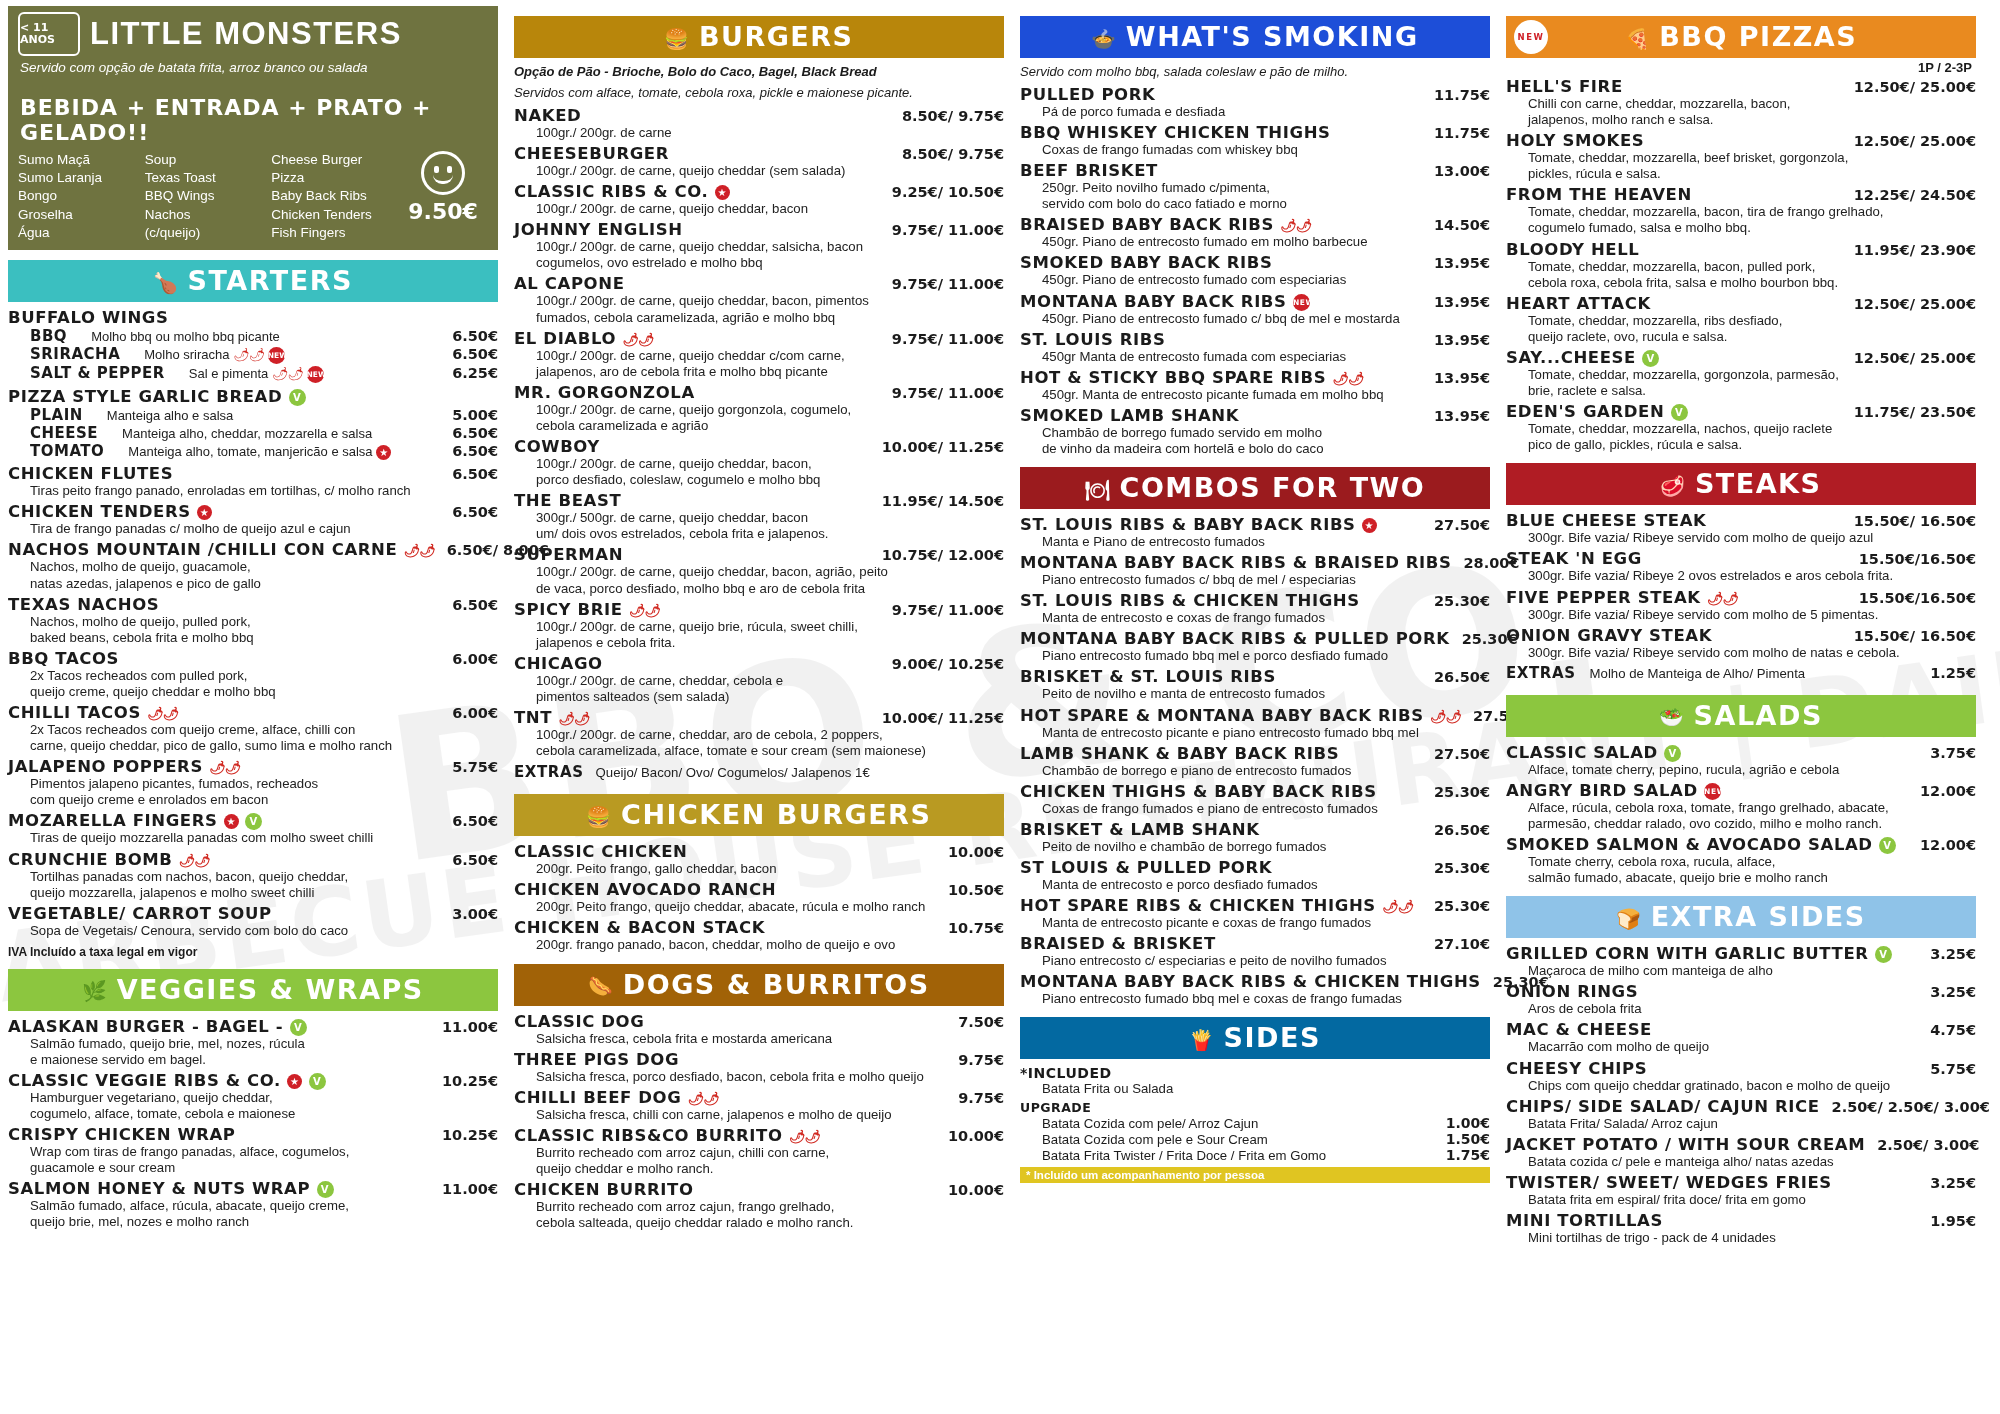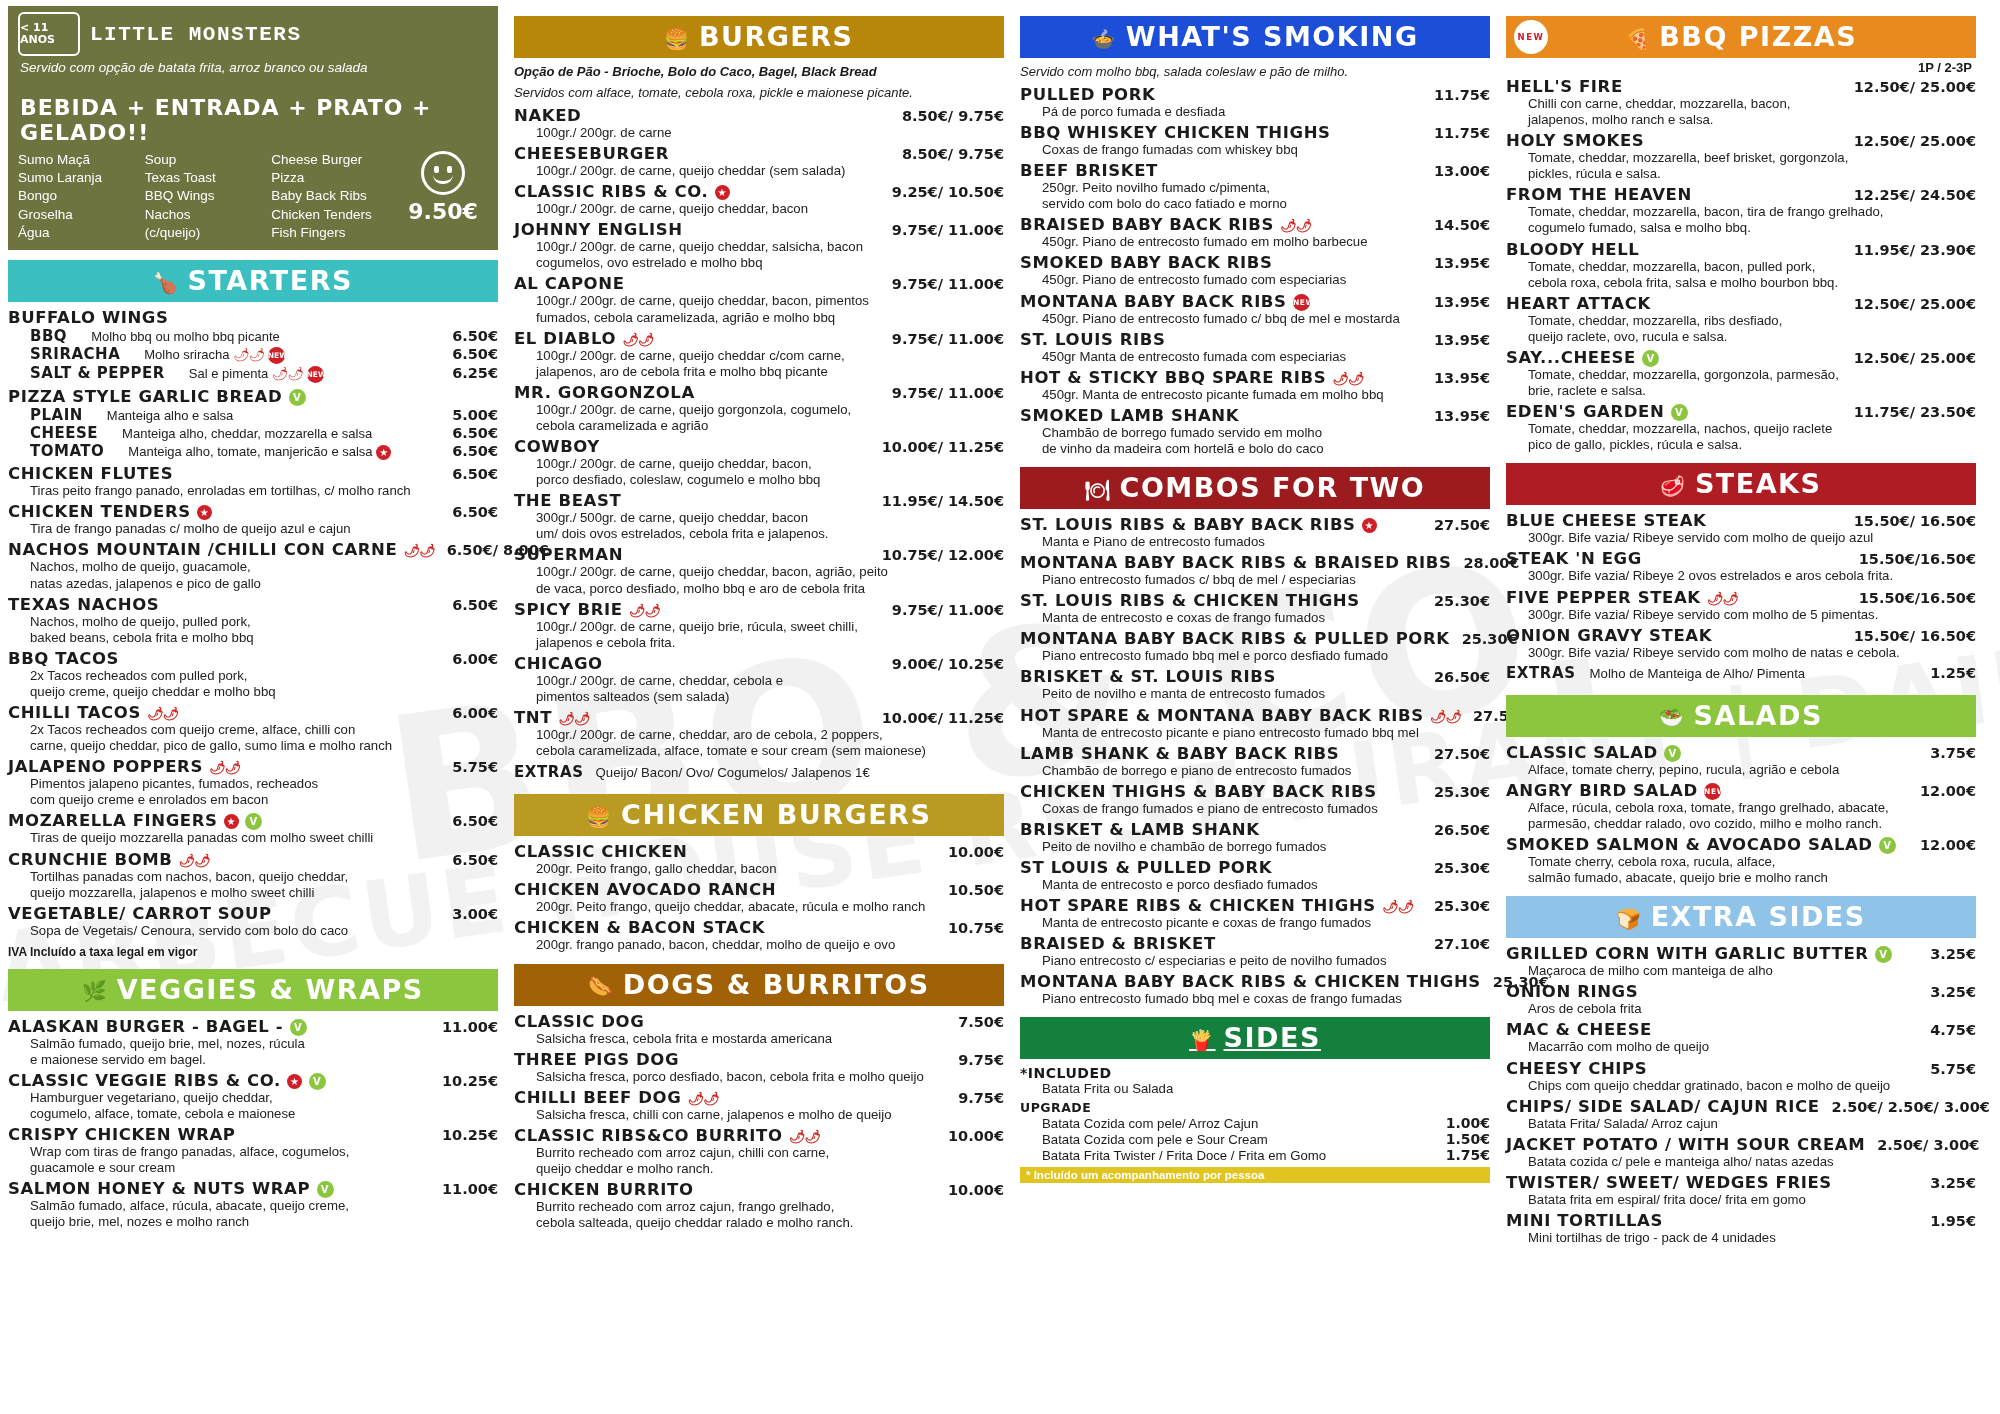--- a/index.html
+++ b/index.html
@@ -55,21 +55,21 @@
   }
   .banner .bicon { font-size:20px; vertical-align:middle; margin-right:8px; }
 
   .c-teal   { background:#3bbfc0; }
   .c-green  { background:#8cc63f; }
   .c-gold   { background:#b8860b; }
   .c-mustard{ background:#b99a22; }
   .c-red    { background:#a16207; }
   .c-dkred  { background:#9b1b1e; }
   .c-maroon { background:#1d4ed8; }
-  .c-yellow { background:#15803d; color:#fff;text-decoration:underline; }
+  .c-yellow { background:#0369a1; color:#fff; }
   .c-orange { background:#e98a1f; }
   .c-steak  { background:#b01c24; }
   .c-salad  { background:#8cc63f; }
   .c-blue   { background:#8fc3e8; }
 
   
   .item { margin:0 0 1px 0; }
   .row {
     display:flex; align-items:baseline; gap:6px;
   }
@@ -115,22 +115,22 @@
     background:#6f7340; color:#fff; padding:6px 10px 8px 10px; position:relative;
   }
   .lm-top { display:flex; align-items:center; gap:10px; }
   .lm-badge {
     width:62px; height:44px; border:2px solid #fff; border-radius:6px;
     display:flex; flex-direction:column; justify-content:center;
     font-family:"DejaVu Sans", sans-serif; font-weight:bold; line-height:1.05;
     font-size:11px; flex:0 0 auto;
   }
   .lm-title {
-    font-family:Liberation Mono, monospace; font-weight:bold;
-    font-size:21px; letter-spacing:1.5px;
+    font-family:Liberation Sans, sans-serif; font-weight:bold;
+    font-size:31px; letter-spacing:1.5px;
   }
   .lm-sub { font-size:13.5px; font-style:italic; margin:4px 0 2px 2px; }
   .lm-formula {
     font-family:"DejaVu Sans", sans-serif; font-weight:bold;
     font-size:22px; letter-spacing:1px; margin:20px 0 6px 2px;
   }
   .lm-lists { display:flex; gap:6px; font-size:13.5px; line-height:1.35; }
   .lm-lists div { flex:1; }
   .lm-price {
     font-family:"DejaVu Sans", sans-serif; font-weight:bold; font-size:22px;

